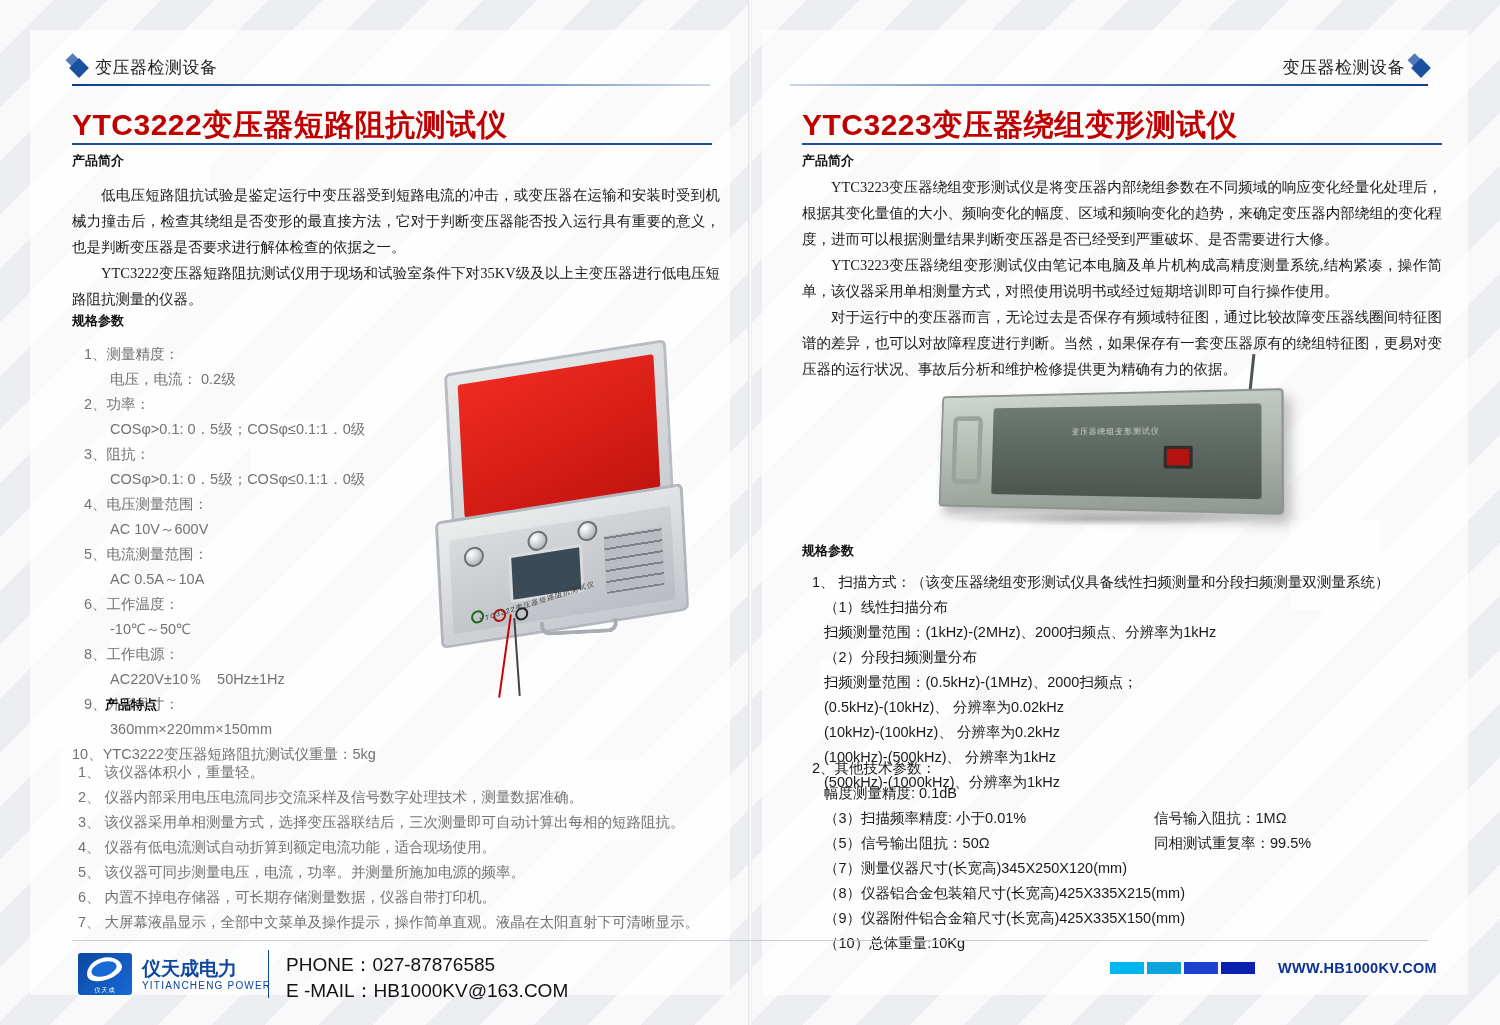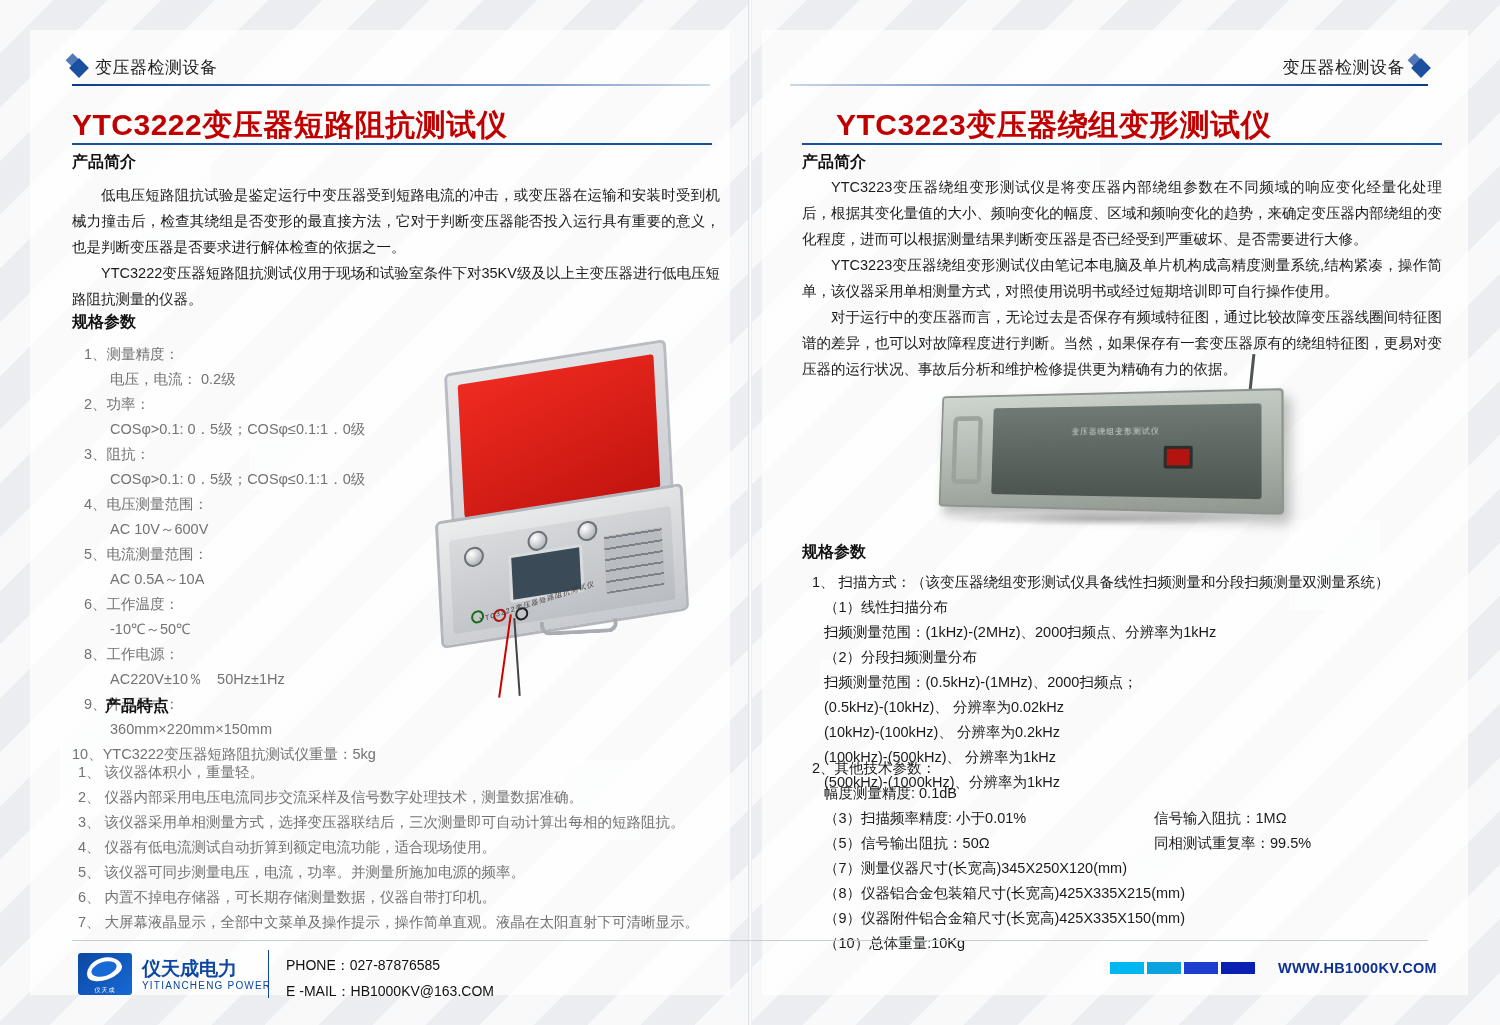--- a/index.html
+++ b/index.html
@@ -68,37 +68,37 @@
   .head-rule.left { left: 72px; right: 40px; top: 84px; }
   .head-rule.right { left: 40px; right: 72px; top: 84px;
     background: linear-gradient(270deg,#0b3d8f,#6d90c9 70%,#cdd6e6); }
 
   .title {
     position: absolute; top: 105px;
     font-size: 30px; font-weight: bold; color: #c00000;
     letter-spacing: .5px;
   }
   .title.left { left: 72px; }
-  .title.right { left: 836px; }
+  .title.right { left: 802px; }
   .title-rule {
     position: absolute; height: 2px; background: #1b4fa0; top: 143px;
   }
   .title-rule.left { left: 72px; width: 640px; }
   .title-rule.right { left: 802px; width: 640px; }
 
   h3.sec {
-    position: absolute; font-size: 16px; font-weight: bold; color: #111;
+    position: absolute; font-size: 13px; font-weight: bold; color: #111;
   }
 
   .body-text {
     position: absolute;
     font-size: 14.5px; line-height: 26px; color: #1a1a1a;
     text-align: justify;
   }
-  .body-text p { text-indent: 2em; }
+  .body-text p { text-indent: 2em; font-family: Liberation Serif, serif; }
 
   ul.spec, ul.feat { position: absolute; list-style: none; }
   ul.spec li, ul.feat li {
     font-size: 14.5px; line-height: 25px; color: #737373;
   }
   .indent { display: block; padding-left: 26px; }
 
   .two-col-spec {
     position: absolute; font-size: 14.5px; line-height: 25px; color: #1a1a1a;
   }
@@ -217,21 +217,21 @@
     content:""; position:absolute; left:13px; top:9px; width:26px; height:14px;
     background:#1769d6; transform: rotate(-18deg); border-radius:50%;
   }
   .logo-mark .tag {
     position:absolute; left:0; bottom:0; width:100%; text-align:center;
     font-size:6px; color:#fff; letter-spacing:1px;
   }
   .logo-text-cn { font-size: 19px; font-weight: bold; color: #0d47a1; line-height: 22px; }
   .logo-text-en { font-size: 10px; color: #0d47a1; letter-spacing: 1.2px; }
   .logo-divider { position: absolute; left: 268px; top: 950px; width: 1px; height: 48px; background: #0d47a1; }
-  .contact { position: absolute; left: 286px; top: 952px; font-size: 14px; color: #111; line-height: 26px; }
+  .contact { position: absolute; left: 286px; top: 952px; font-size: 19px; color: #111; line-height: 26px; }
 
   .color-bars { position: absolute; left: 1110px; top: 962px; display: flex; gap: 3px; }
   .color-bars i { display:block; width: 34px; height: 12px; }
   .site { position: absolute; left: 1278px; top: 960px; font-size: 14.5px; font-weight: bold; color: #0d2f8f; letter-spacing: .3px; }
 </style>
 </head>
 <body>
 
 <div class="page">
   <div class="bg-pattern"></div>

